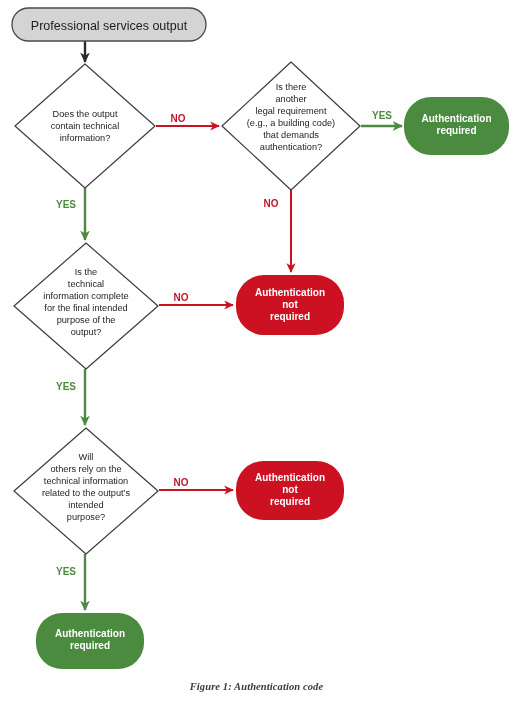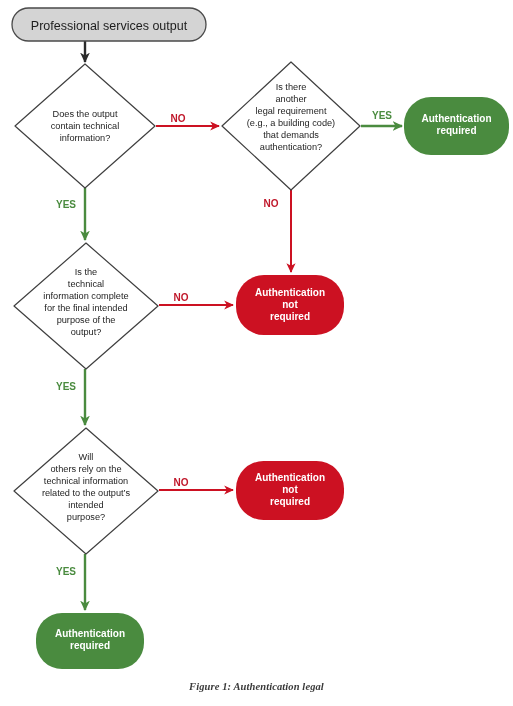--- a/index.html
+++ b/index.html
@@ -211,15 +211,15 @@
     <text class="edge-label-yes" x="66" y="208">YES</text>
     <text class="edge-label-yes" x="382" y="119">YES</text>
     <text class="edge-label-no" x="271" y="207">NO</text>
     <text class="edge-label-no" x="181" y="301">NO</text>
     <text class="edge-label-yes" x="66" y="390">YES</text>
     <text class="edge-label-no" x="181" y="486">NO</text>
     <text class="edge-label-yes" x="66" y="575">YES</text>
 
   </svg>
 
-  <div class="caption">Figure 1: Authentication legal</div>
+  <div class="caption">Figure 1: Authentication code</div>
 
 </div>
 
 </body></html>

